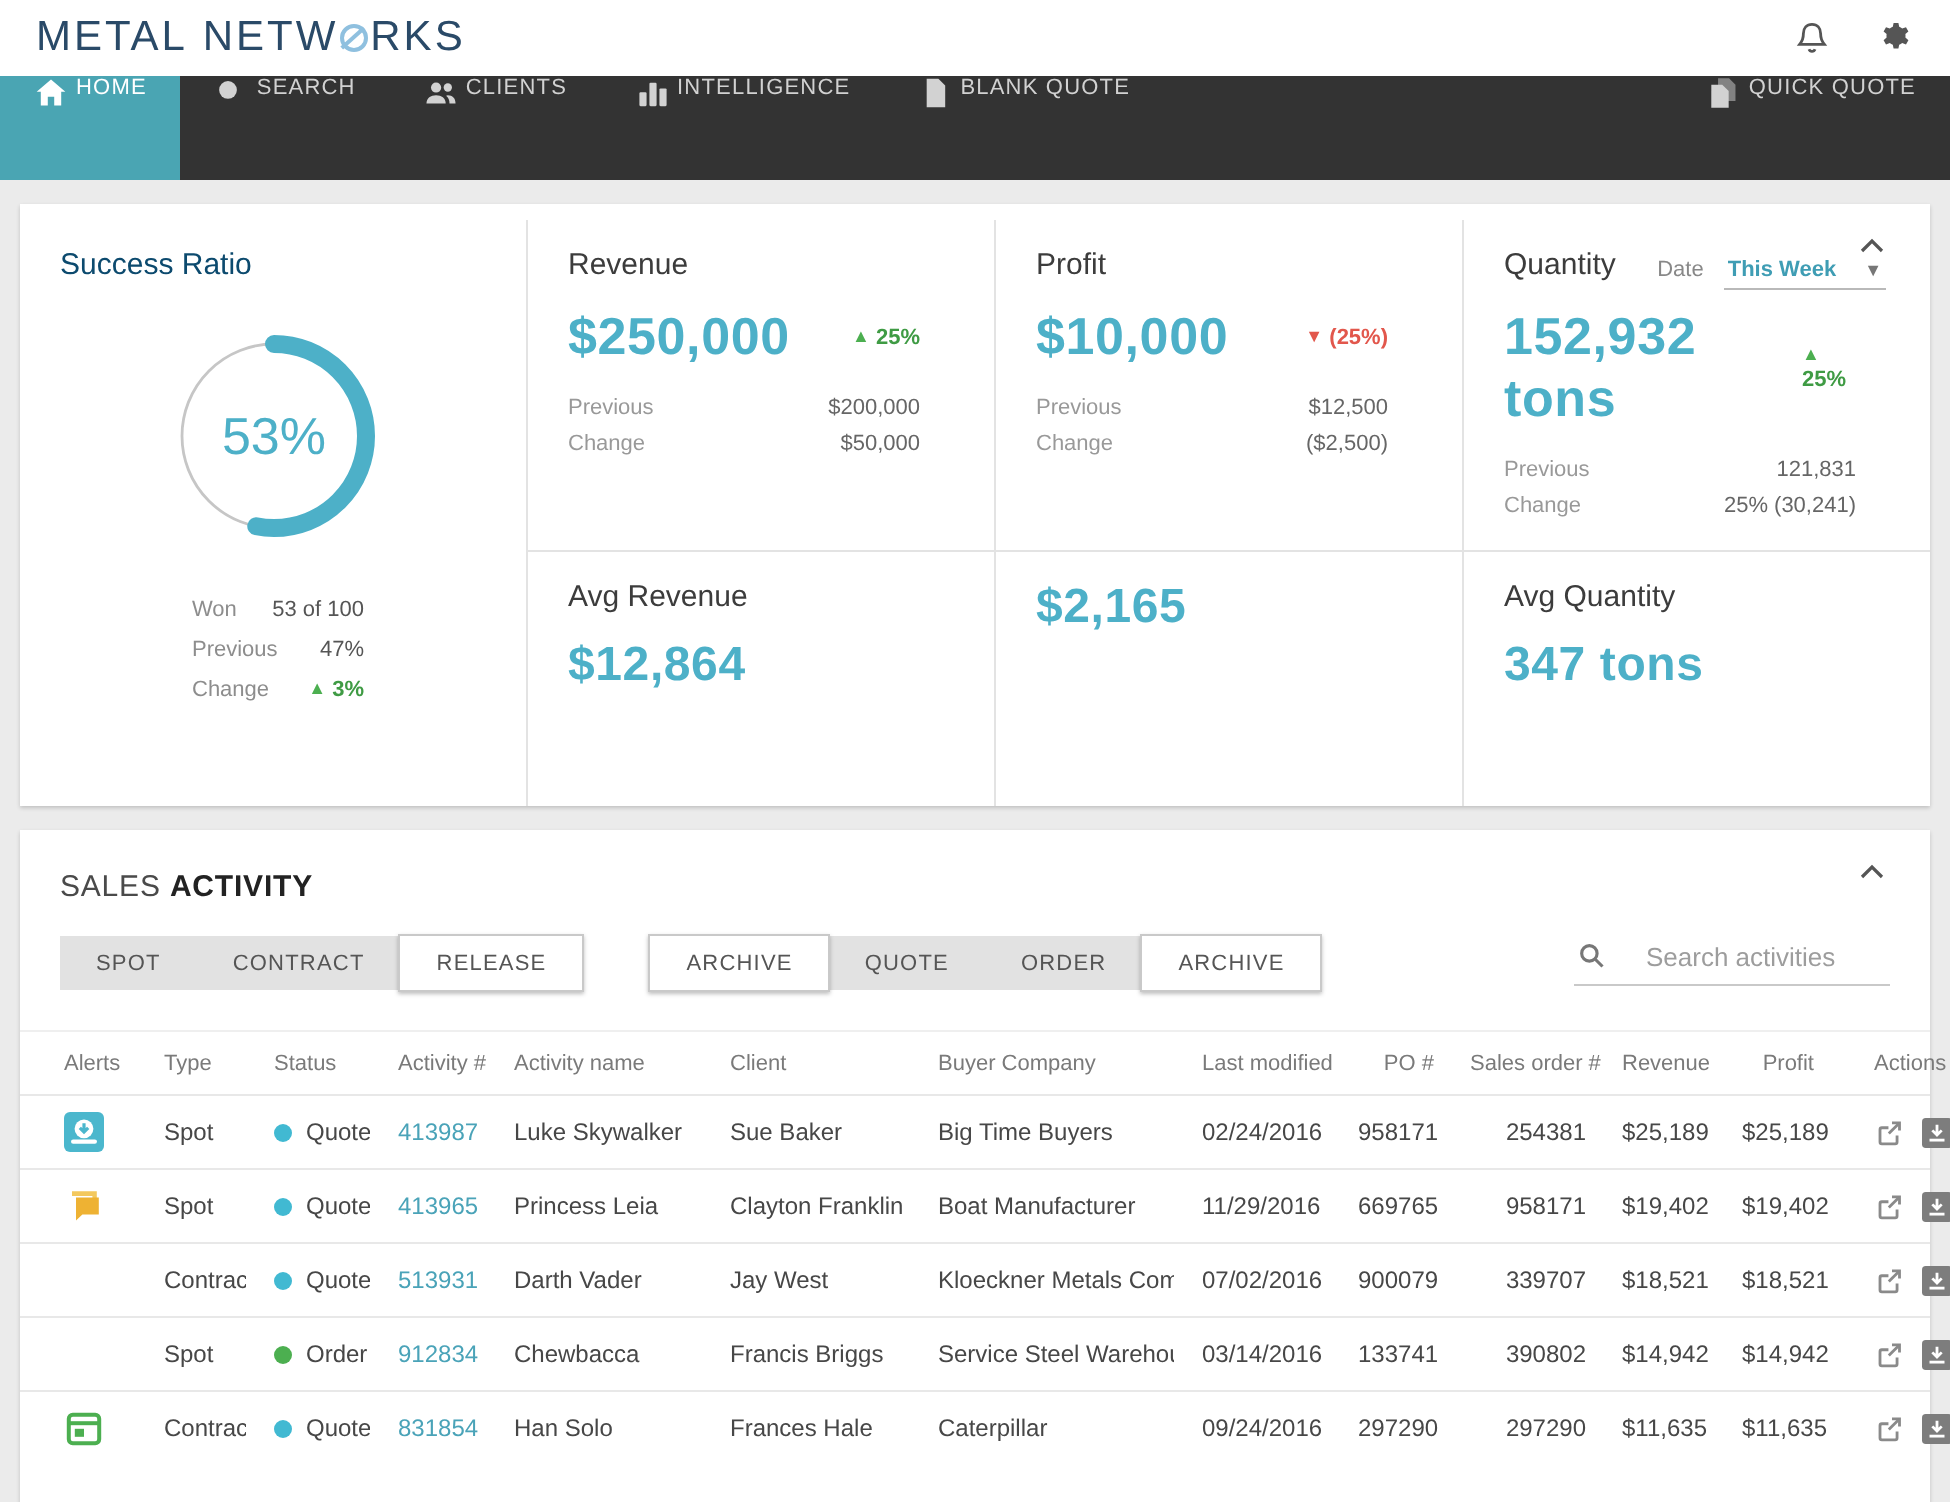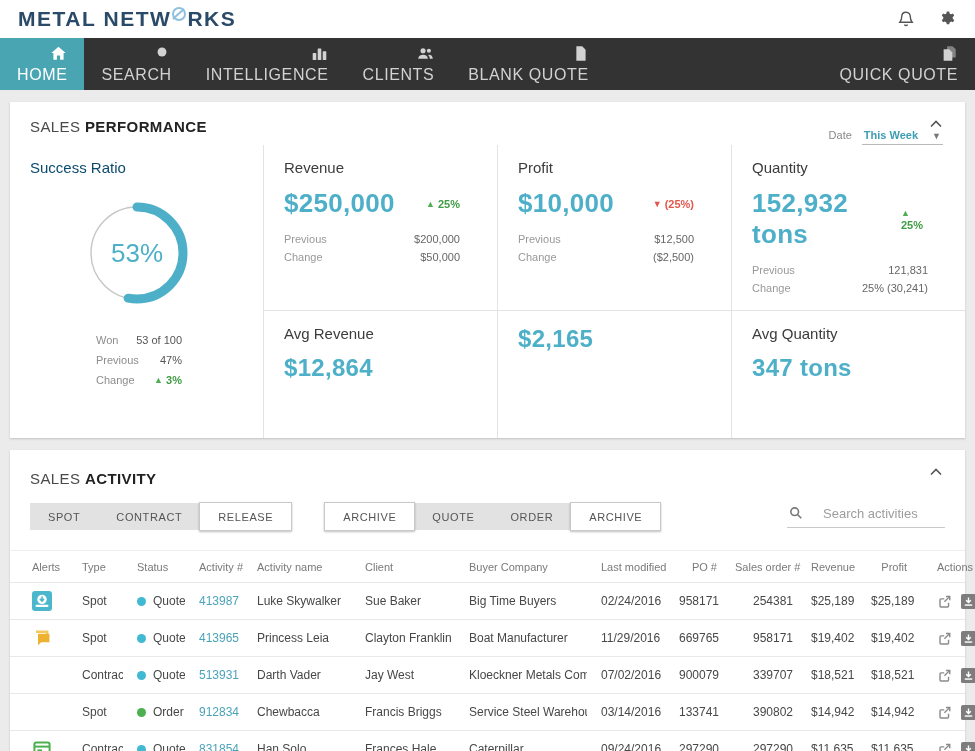--- a/index.html
+++ b/index.html
@@ -1,31 +1,31 @@
 <!DOCTYPE html>
 <html><head>
 <meta charset="utf-8">
 <style>
   * { margin:0; padding:0; box-sizing:border-box; }
   html,body { width:975px; height:751px; }
   body { background:#ebebeb; font-family:"Liberation Sans",sans-serif; overflow:hidden; position:relative; }
 
   
   .topbar { height:38px; background:#fff; display:flex; align-items:center; padding:0 18px; }
-  .logo { font-size:21px; font-weight:700; color:#2a4a68; letter-spacing:1.5px; display:flex; align-items:flex-start; cursor:pointer; }
+  .logo { font-size:21px; font-weight:400; color:#2a4a68; letter-spacing:1.5px; display:flex; align-items:center; cursor:pointer; }
   .logo .globe { display:inline-block; width:14px; height:14px; border:2.5px solid #8fc0df; border-radius:50%; position:relative; margin:0 1px; }
   .logo .globe::after { content:""; position:absolute; left:-3px; top:4px; width:15px; height:2.2px; background:#8fc0df; transform:rotate(-42deg); }
   .top-icons { margin-left:auto; display:flex; align-items:center; gap:24px; }
   .top-icons .tic { width:18px; height:18px; color:#555; cursor:pointer; }
   .top-icons svg { width:100%; height:100%; }
 
   
   .navbar { height:52px; background:#333333; display:flex; align-items:stretch; }
-  .nav-item { display:flex; flex-direction:column; align-items:flex-end; justify-content:center; gap:4px;
-              padding:0 17px; min-width:72px; color:#d2d2d2; font-size:16px; letter-spacing:.6px; cursor:pointer; }
+  .nav-item { display:flex; flex-direction:row; align-items:flex-start; justify-content:center; gap:4px;
+              padding:0 17px; min-width:72px; color:#d2d2d2; font-size:11px; letter-spacing:.6px; cursor:pointer; }
   .nav-item .nicon { width:17px; height:17px; display:block; }
   .nav-item .nicon svg { width:100%; height:100%; fill:currentColor; stroke:none; }
   .nav-item.active { background:#4aa5b3; color:#fff; }
   .nav-right { margin-left:auto; }
 
   
   .card { background:#fff; margin:12px 10px 0; box-shadow:0 1px 2px rgba(0,0,0,.18); position:relative; }
   .card-title { font-size:15px; color:#4a4a4a; letter-spacing:.4px; }
   .card-title b { color:#222; }
   .collapse-btn { position:absolute; right:22px; top:13px; width:14px; height:10px; cursor:pointer; }
@@ -130,57 +130,52 @@
       </div>
       <div class="nav-item">
         <span class="nicon"><svg viewBox="0 0 18 18" fill="none" stroke="currentColor" stroke-width="1.8">
             <circle cx="7.4" cy="7.4" r="4.7"></circle>
             <line x1="11" y1="11" x2="15.6" y2="15.6"></line>
           </svg></span>
         <span>SEARCH</span>
       </div>
       <div class="nav-item">
         <span class="nicon"><svg viewBox="0 0 18 18">
-            <rect x="1.8" y="8.6" width="3.8" height="7.4" rx="0.6"></rect>
-            <rect x="7.1" y="3.6" width="3.8" height="12.4" rx="0.6"></rect>
-            <rect x="12.4" y="6.6" width="3.8" height="9.4" rx="0.6"></rect>
-          </svg></span>
-        <span>INTELLIGENCE</span>
-      </div>
-      <div class="nav-item">
-        <span class="nicon"><svg viewBox="0 0 18 18">
             <circle cx="6.4" cy="6.1" r="2.7"></circle>
             <path d="M1.3 14.6 c0-2.9 2.3-4.4 5.1-4.4 s5.1 1.5 5.1 4.4 z"></path>
             <circle cx="12.6" cy="6.1" r="2.2"></circle>
             <path d="M12.6 10.2 c2.5 0 4.1 1.6 4.1 4.4 h-3.2 c0-1.8-.6-3.2-1.8-4.1 z"></path>
           </svg></span>
         <span>CLIENTS</span>
+      </div>
+      <div class="nav-item">
+        <span class="nicon"><svg viewBox="0 0 18 18">
+            <rect x="1.8" y="8.6" width="3.8" height="7.4" rx="0.6"></rect>
+            <rect x="7.1" y="3.6" width="3.8" height="12.4" rx="0.6"></rect>
+            <rect x="12.4" y="6.6" width="3.8" height="9.4" rx="0.6"></rect>
+          </svg></span>
+        <span>INTELLIGENCE</span>
       </div>
       <div class="nav-item">
         <span class="nicon"><svg viewBox="0 0 18 18">
             <path d="M4.6 1.4 h6.2 l3.6 3.6 v11.6 h-9.8 z"></path>
           </svg></span>
         <span>BLANK QUOTE</span>
       </div>
     </div>
   <div class="nav-item nav-right">
     <span class="nicon"><svg viewBox="0 0 18 18">
           <path d="M6.4 1.2 h5.8 l3.4 3.4 v8.6 h-9.2 z" opacity="0.5"></path>
           <path d="M2.8 4.6 h5.8 l3.4 3.4 v8.8 H2.8 z"></path>
         </svg></span>
     <span>QUICK QUOTE</span>
   </div>
 </div>
 
 <div class="card">
-  <div class="perf-head">
-    <div class="card-title">
-      <span>SALES</span> <b>PERFORMANCE</b>
-    </div>
-  </div>
   <span class="collapse-btn">
     <svg viewBox="0 0 14 10">
         <polyline points="2,7.5 7,2.5 12,7.5"></polyline>
       </svg>
   </span>
   <div class="date-row">
     <span>Date</span>
     <span class="date-dd">
       <span class="dval">This Week</span>
       <span class="caret">▼</span>

